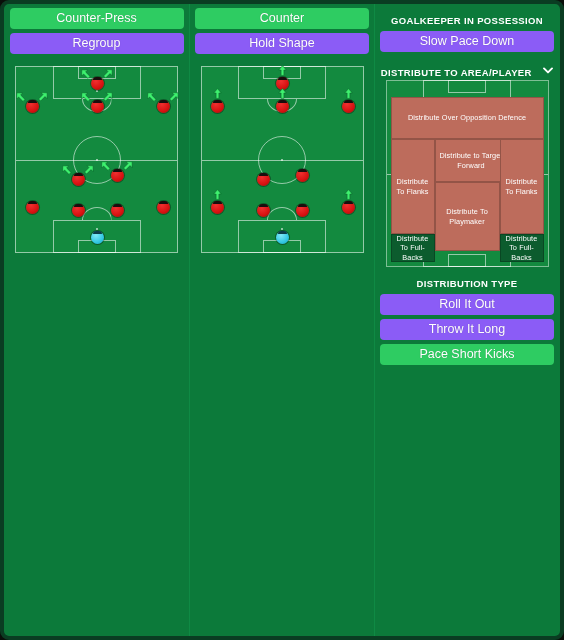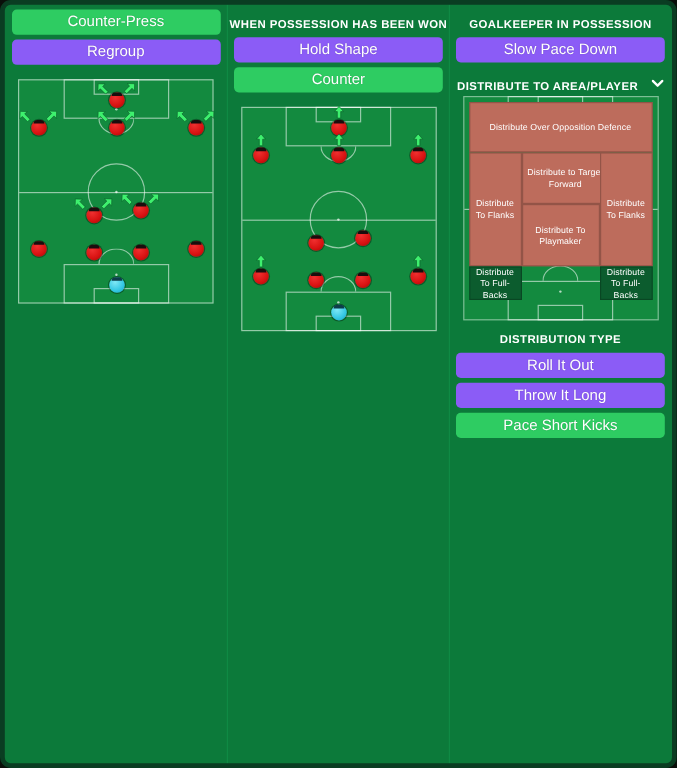--- a/index.html
+++ b/index.html
@@ -121,21 +121,21 @@
     position: relative;
     width: 163px;
     height: 187px;
     margin: 6px auto 0 auto;
     background: #138a3f;
     border: 1px solid rgba(255,255,255,0.45);
     box-sizing: border-box;
   }
   .dist-grid {
     position: absolute;
-    left: 0; top: 0;
+    left: 0; top: 12px;
     width: 100%; height: 100%;
   }
   .dcell {
     position: absolute;
     box-sizing: border-box;
     display: flex;
     align-items: center;
     justify-content: center;
     text-align: center;
     font-size: 7.3px;
@@ -282,23 +282,22 @@
           <div class="player" style="left: 147px; top: 140px;">
             <span class="hair"></span>
           </div>
           <div class="player gk" style="left: 81px; top: 170px;">
             <span class="hair"></span>
           </div>
         </div>
     </div>
 
     <div class="col c2">
-      <div class="section-title">WHEN POSSESSION HAS BEEN WON</div>
+      <button class="opt-btn on">Counter</button>
       <button class="opt-btn off">Hold Shape</button>
-      <button class="opt-btn on">Counter</button>
       <div class="pitch" id="pitch1">
           <div class="pline" style="left: 0px; top: 92.5px; width: 161px; height: 1px;"></div>
           <div class="pcirc" style="left: 56.5px; top: 68.5px; width: 48px; height: 48px;"></div>
           <div class="pdot" style="left: 79.5px; top: 91.5px;"></div>
           <div class="pbox" style="left: 36.5px; top: -1px; width: 88px; height: 33px;"></div>
           <div class="pbox" style="left: 61.5px; top: -1px; width: 38px; height: 13px;"></div>
           <div class="pdot" style="left: 79.5px; top: 23px;"></div>
           <div class="pcirc" style="left: 65.5px; top: 19px; width: 30px; height: 26px; clip-path: inset(50% 0px 0px);"></div>
           <div class="pbox" style="left: 36.5px; top: 153px; width: 88px; height: 33px;"></div>
           <div class="pbox" style="left: 61.5px; top: 173px; width: 38px; height: 13px;"></div>
@@ -403,21 +402,21 @@
             </div>
             <div class="dcell sel-red" style="left: 4px; top: 46px; width: 44px; height: 95px;">
               <span>Distribute To Flanks</span>
             </div>
             <div class="dcell sel-red" style="left: 48px; top: 46px; width: 73px; height: 43px;">
               <span>Distribute to Target Forward</span>
             </div>
             <div class="dcell sel-red" style="left: 113px; top: 46px; width: 44px; height: 95px;">
               <span>Distribute To Flanks</span>
             </div>
-            <div class="dcell sel-red" style="left: 48px; top: 89px; width: 65px; height: 52px;">
+            <div class="dcell sel-red" style="left: 48px; top: 89px; width: 65px; height: 69px;">
               <span>Distribute To Playmaker</span>
             </div>
             <div class="dcell dark" style="left: 4px; top: 141px; width: 44px; height: 28px;">
               <span>Distribute To Full-Backs</span>
             </div>
             <div class="dcell dark" style="left: 113px; top: 141px; width: 44px; height: 28px;">
               <span>Distribute To Full-Backs</span>
             </div>
           </div>
       </div>

